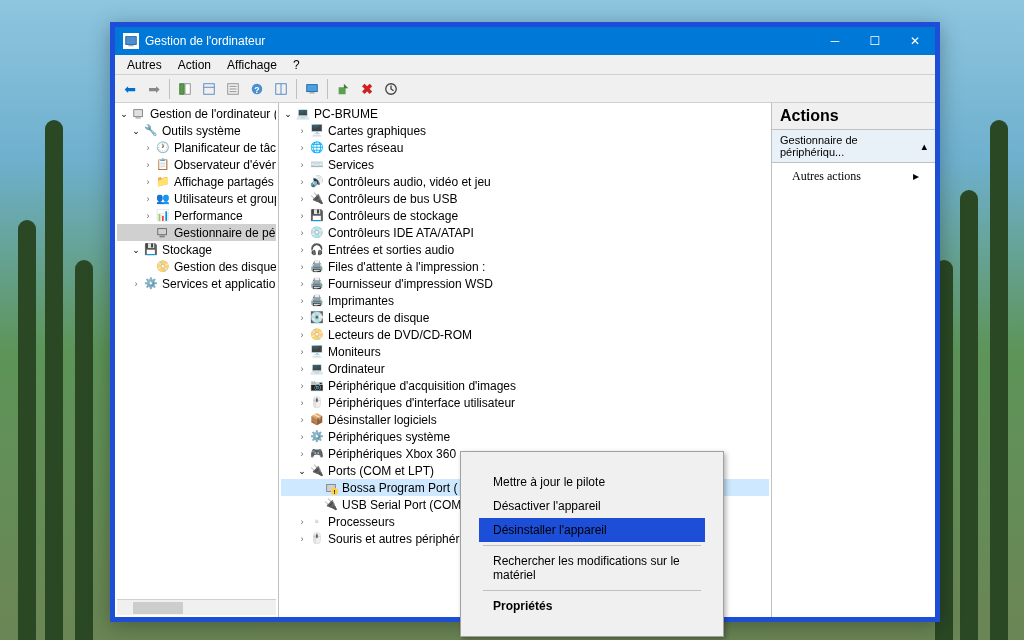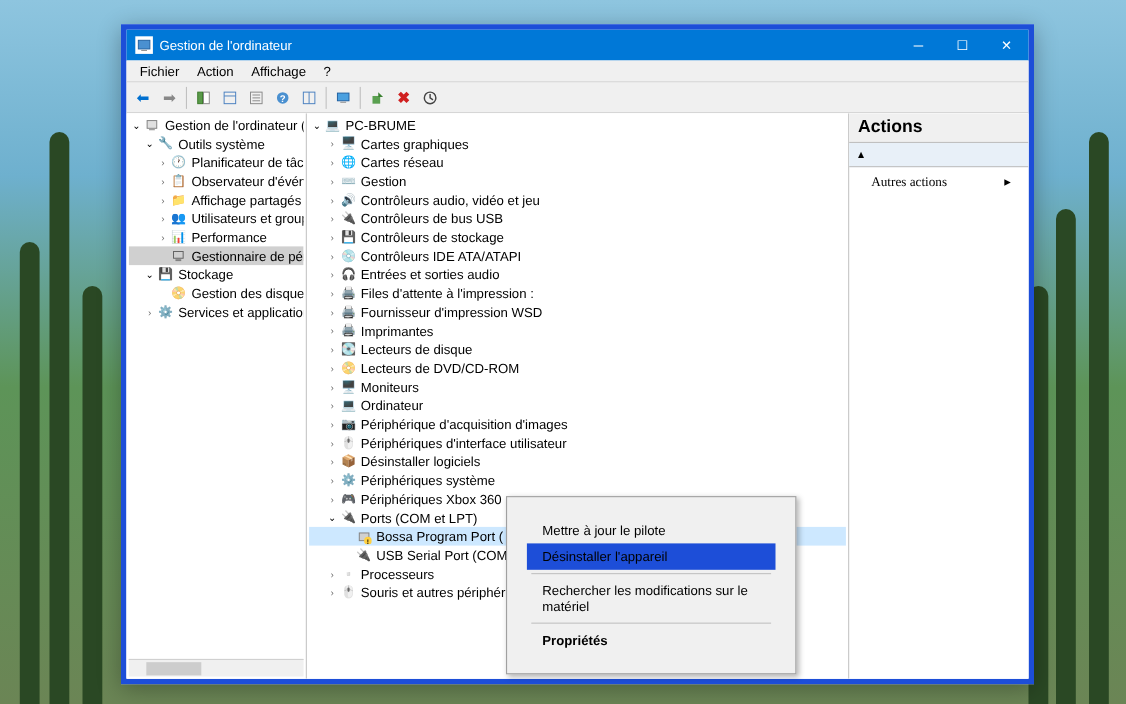--- a/index.html
+++ b/index.html
@@ -286,21 +286,21 @@
     </span>
     <span>Gestion de l'ordinateur</span>
     <div class="titlebar-buttons">
       <div class="titlebar-btn">─</div>
       <div class="titlebar-btn">☐</div>
       <div class="titlebar-btn close">✕</div>
     </div>
   </div>
 
   <div class="menubar">
-    <div class="menu-item">Fichier</div>
+    <div class="menu-item">Autres</div>
     <div class="menu-item">Action</div>
     <div class="menu-item">Affichage</div>
     <div class="menu-item">?</div>
   </div>
 
   <div class="toolbar">
     <div class="tool-btn">
         <span class="arrow-left">⬅</span>
       </div>
     <div class="tool-btn">
@@ -461,21 +461,21 @@
           <div class="tree-row">
             <span class="indent" style="width:14px"></span>
             <span class="expander">›</span>
             <span class="tree-icon">🌐</span>
             <span>Cartes réseau</span>
           </div>
           <div class="tree-row">
             <span class="indent" style="width:14px"></span>
             <span class="expander">›</span>
             <span class="tree-icon">⌨️</span>
-            <span>Gestion</span>
+            <span>Services</span>
           </div>
           <div class="tree-row">
             <span class="indent" style="width:14px"></span>
             <span class="expander">›</span>
             <span class="tree-icon">🔊</span>
             <span>Contrôleurs audio, vidéo et jeu</span>
           </div>
           <div class="tree-row">
             <span class="indent" style="width:14px"></span>
             <span class="expander">›</span>
@@ -605,32 +605,34 @@
         <span class="indent" style="width:14px"></span>
         <span class="expander">›</span>
         <span class="tree-icon">🖱️</span>
         <span>Souris et autres périphériques</span>
       </div>
     </div>
 
     <div class="right-pane">
       <div class="actions-header">Actions</div>
       <div class="actions-section">
+        <span>Gestionnaire de périphériqu...</span>
         <span>▴</span>
       </div>
       <div class="actions-item">
         <span>Autres actions</span>
         <span>▸</span>
       </div>
     </div>
 
   </div>
 
 </div>
 
 <div class="context-menu">
   <div class="ctx-item">Mettre à jour le pilote</div>
+  <div class="ctx-item">Désactiver l'appareil</div>
   <div class="ctx-item highlighted">Désinstaller l'appareil</div>
   <div class="ctx-sep"></div>
   <div class="ctx-item">Rechercher les modifications sur le matériel</div>
   <div class="ctx-sep"></div>
   <div class="ctx-item bold">Propriétés</div>
 </div>
 
 </body></html>

